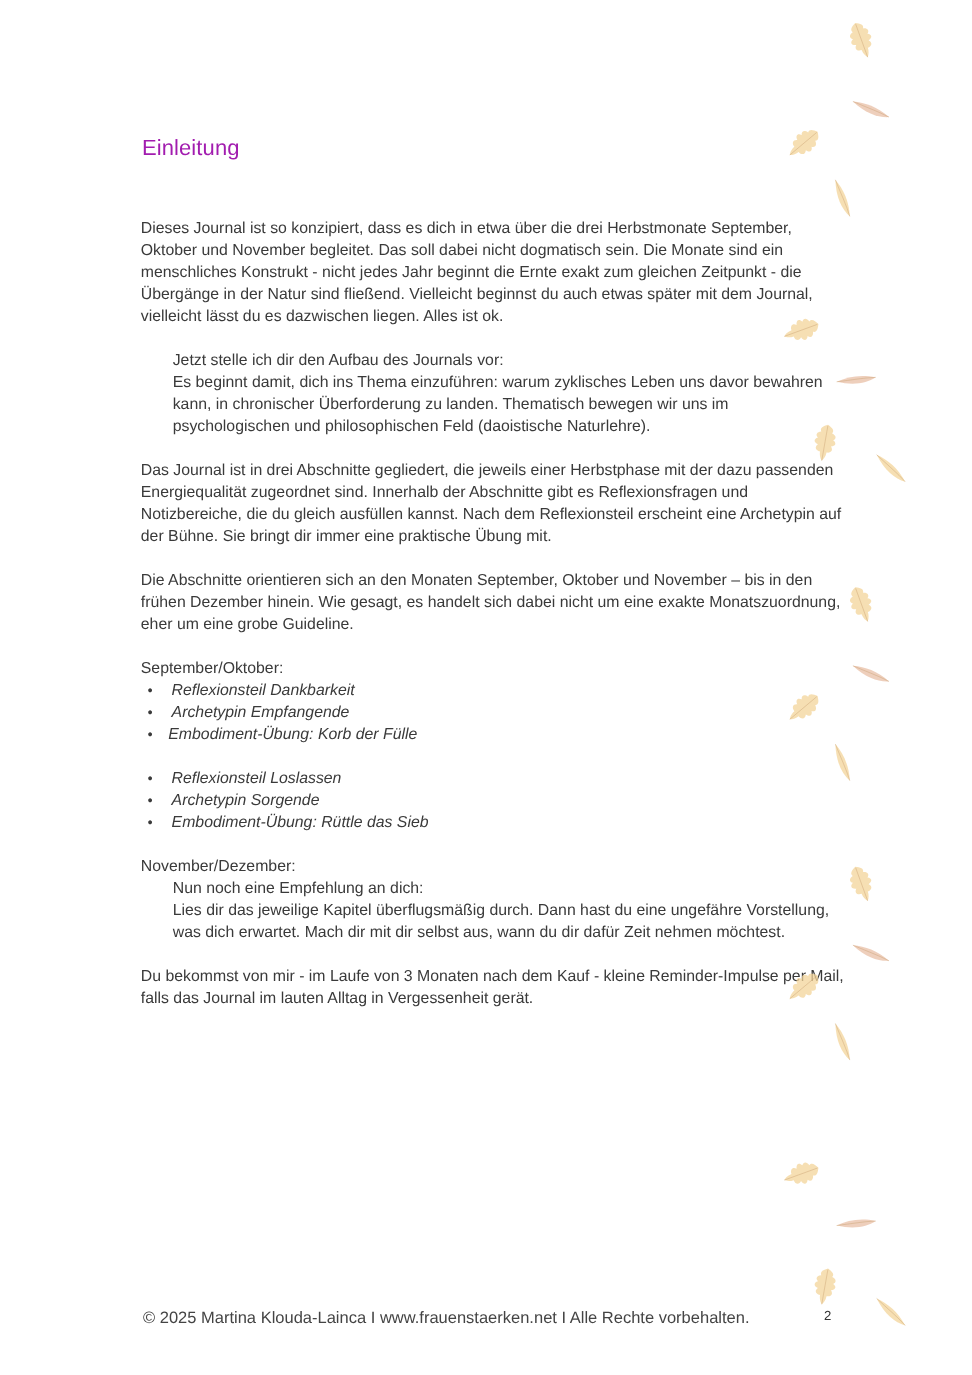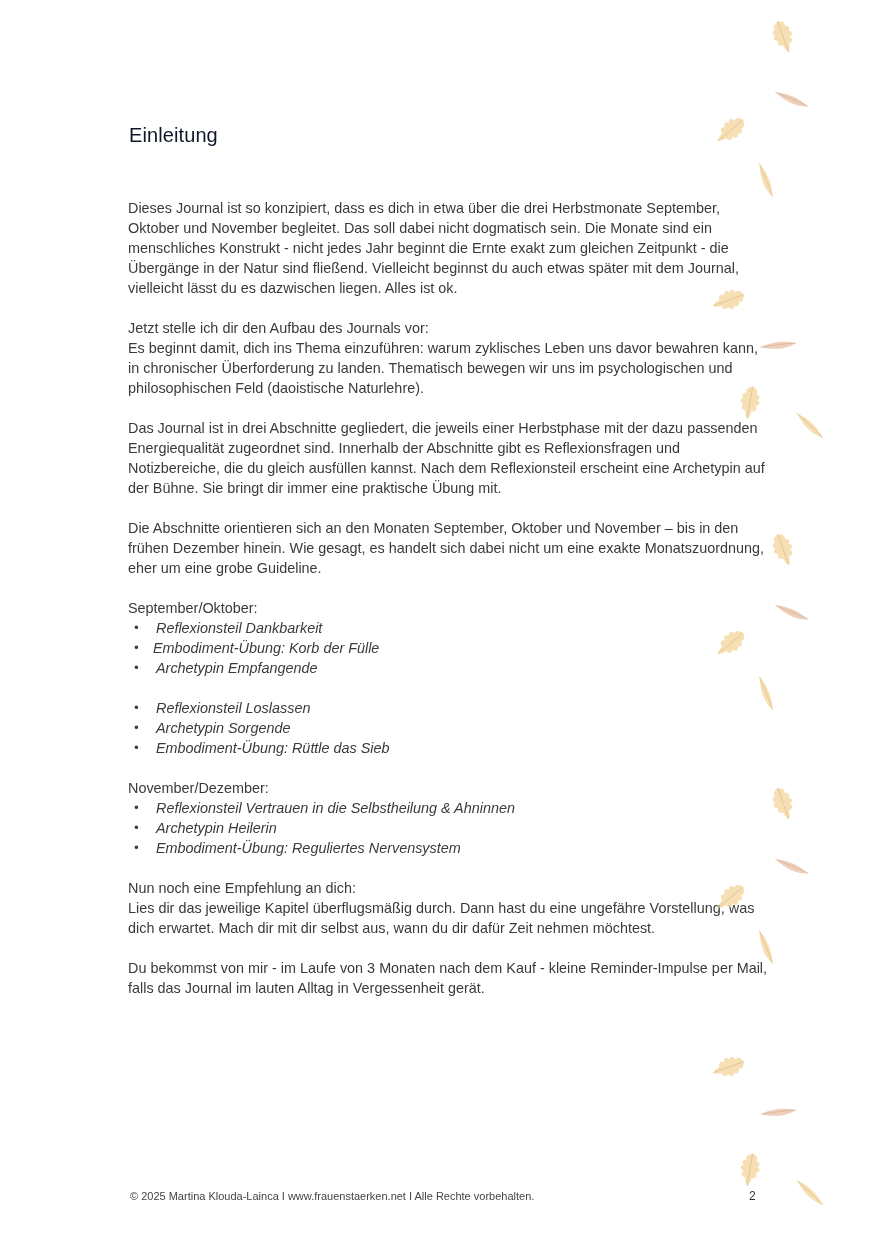--- a/index.html
+++ b/index.html
@@ -1,27 +1,27 @@
 <!DOCTYPE html>
 <html><head>
 <meta charset="utf-8">
 <style>
   html, body { margin:0; padding:0; background:#ffffff; }
   body { width:884px; height:1250px; position:relative; overflow:hidden;
          font-family:"Liberation Sans", sans-serif; color:#3a3a3a; }
-  .title { position:absolute; left:129px; top:124px; font-size:20px; color:#0f172a; letter-spacing:0.1px; }
+  .title { position:absolute; left:129px; top:124px; font-size:20px; color:#a21caf; letter-spacing:0.1px; }
   .content { position:absolute; left:128px; top:198px; width:640px; font-size:14.4px; line-height:20px; color:#3a3a3a; }
   .content p { margin:0 0 20px 0; }
-  .content .line { display:block; }
+  .content .line { display:block;margin-left:29px; }
   .group-title { display:block; }
   ul.bullets { list-style:none; margin:0 0 20px 0; padding:0;font-style:italic; }
   ul.bullets li { position:relative; padding-left:28px; }
   ul.bullets li::before { content:"•"; position:absolute; left:6px; top:0; font-size:13px; }
   .heart { color:#d42035; font-size:14px; }
-  .footer { position:absolute; left:130px; top:1190px; font-size:11px; color:#444; }
+  .footer { position:absolute; left:130px; top:1190px; font-size:15px; color:#444; }
   .page-num { position:absolute; left:749px; top:1189px; font-size:12px; color:#333; }
   .leaf { position:absolute; width:26px; height:36px; }
 </style>
 </head>
 <body>
 
 <div class="title">Einleitung</div>
 
 <div class="content">
   <p>Dieses Journal ist so konzipiert, dass es dich in etwa über die drei Herbstmonate September, Oktober und November begleitet. Das soll dabei nicht dogmatisch sein. Die Monate sind ein menschliches Konstrukt - nicht jedes Jahr beginnt die Ernte exakt zum gleichen Zeitpunkt - die Übergänge in der Natur sind fließend. Vielleicht beginnst du auch etwas später mit dem Journal, vielleicht lässt du es dazwischen liegen. Alles ist ok.</p>
@@ -29,40 +29,35 @@
     <span class="line">Jetzt stelle ich dir den Aufbau des Journals vor:</span>
     <span class="line">Es beginnt damit, dich ins Thema einzuführen: warum zyklisches Leben uns davor bewahren kann, in chronischer Überforderung zu landen. Thematisch bewegen wir uns im psychologischen und philosophischen Feld (daoistische Naturlehre).</span>
   </p>
   <p>Das Journal ist in drei Abschnitte gegliedert, die jeweils einer Herbstphase mit der dazu passenden Energiequalität zugeordnet sind. Innerhalb der Abschnitte gibt es Reflexionsfragen und Notizbereiche, die du gleich ausfüllen kannst. Nach dem Reflexionsteil erscheint eine Archetypin auf der Bühne. Sie bringt dir immer eine praktische Übung mit.</p>
   <p>Die Abschnitte orientieren sich an den Monaten September, Oktober und November – bis in den frühen Dezember hinein. Wie gesagt, es handelt sich dabei nicht um eine exakte Monatszuordnung, eher um eine grobe Guideline.</p>
 
   <div>
     <span class="group-title">September/Oktober:</span>
     <ul class="bullets">
       <li>Reflexionsteil Dankbarkeit</li>
+      <li>Archetypin Empfangende</li>
       <li style="padding-left:25px">Embodiment-Übung: Korb der Fülle</li>
-      <li>Archetypin Empfangende</li>
     </ul>
   </div>
 
   <div>
     <ul class="bullets">
       <li>Reflexionsteil Loslassen</li>
       <li>Archetypin Sorgende</li>
       <li>Embodiment-Übung: Rüttle das Sieb</li>
     </ul>
   </div>
 
   <div>
     <span class="group-title">November/Dezember:</span>
-    <ul class="bullets">
-      <li>Reflexionsteil Vertrauen in die Selbstheilung &amp; Ahninnen</li>
-      <li>Archetypin Heilerin</li>
-      <li>Embodiment-Übung: Reguliertes Nervensystem</li>
-    </ul>
   </div>
 
   <p>
     <span class="line">Nun noch eine Empfehlung an dich:</span>
     <span class="line">Lies dir das jeweilige Kapitel überflugsmäßig durch. Dann hast du eine ungefähre Vorstellung, was dich erwartet. Mach dir mit dir selbst aus, wann du dir dafür Zeit nehmen möchtest.</span>
   </p>
   <p>Du bekommst von mir - im Laufe von 3 Monaten nach dem Kauf - kleine Reminder-Impulse per Mail, falls das Journal im lauten Alltag in Vergessenheit gerät.</p>
 </div>
 
 <div class="footer">© 2025 Martina Klouda-Lainca I www.frauenstaerken.net I Alle Rechte vorbehalten.</div>

